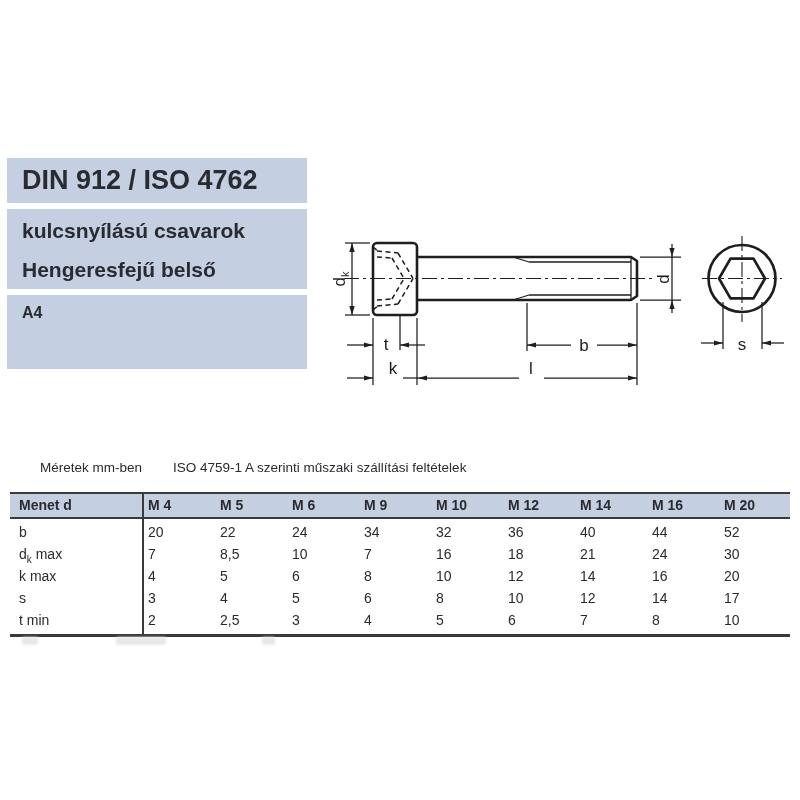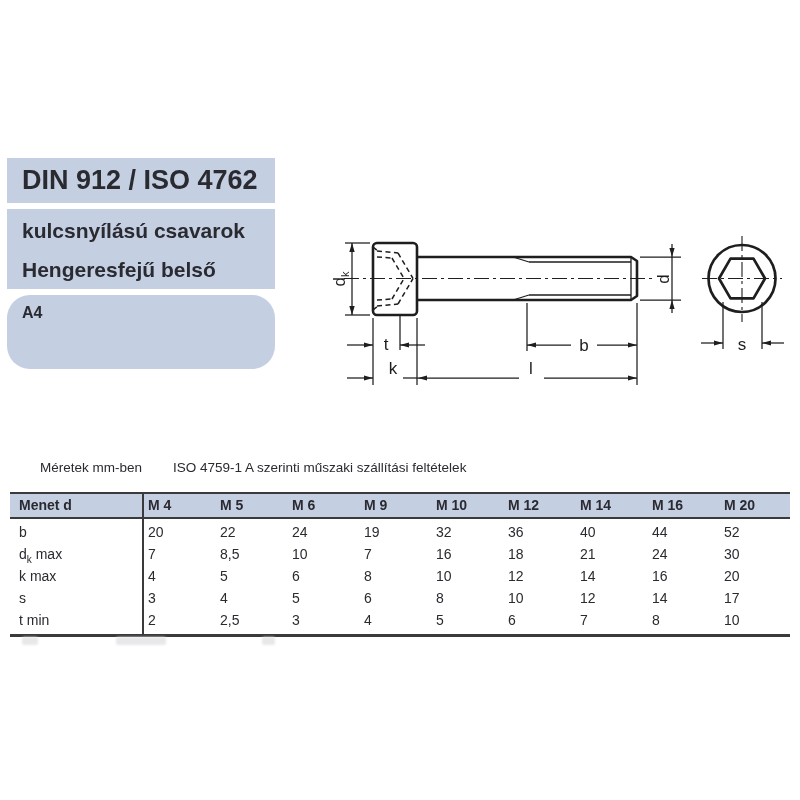--- a/index.html
+++ b/index.html
@@ -1,21 +1,21 @@
 <!DOCTYPE html>
 <html><head>
 <meta charset="utf-8">
 <style>
   html,body{margin:0;padding:0;background:#fff;}
   .sheet{position:relative;width:800px;height:800px;background:#ffffff;overflow:hidden;
          font-family:"Liberation Sans", sans-serif;color:#2a2a31;}
-  .panel-box{position:absolute;left:7px;width:268px;background:#c5cfe2;box-sizing:border-box;}
+  .panel-box{position:absolute;left:7px;width:300px;background:#c5cfe2;box-sizing:border-box;}
   .box-title{top:158px;height:45px;font-size:27px;font-weight:bold;line-height:45px;padding-left:15px;}
   .box-subtitle{top:209px;height:80px;font-size:21px;font-weight:bold;line-height:39px;padding:2px 0 0 15px;}
-  .box-material{top:295px;height:74px;font-size:16px;font-weight:bold;padding:9px 0 4px 15px;border-radius:23px;}
+  .box-material{top:295px;height:74px;font-size:16px;font-weight:bold;padding:9px 0 4px 15px;}
   .drawing{position:absolute;left:325px;top:228px;}
   .meta{position:absolute;top:460px;left:12px;width:780px;height:18px;font-size:13.5px;margin-left:28px;}
   .meta .units{position:absolute;left:0;top:0;}
   .meta .std{position:absolute;left:133px;top:0;}
   .dim-table{position:absolute;left:10px;top:492px;width:780px;
              border-top:2px solid #3a3a3a;border-bottom:3px solid #3a3a3a;}
   .t-header{display:grid;grid-template-columns:132px repeat(9,72px);background:#c5cfe2;
             height:23px;line-height:23px;font-size:14px;font-weight:bold;
             border-bottom:2px solid #3a3a3a;}
   .tr{display:grid;grid-template-columns:132px repeat(9,72px);height:22px;line-height:22px;font-size:14px;}
@@ -150,21 +150,21 @@
         <div class="th">M 14</div>
         <div class="th">M 16</div>
         <div class="th">M 20</div>
       </div>
     <div class="t-body" id="t-body">
         <div class="tr">
           <div class="td label-col"><span>b</span></div>
           <div class="td">20</div>
           <div class="td">22</div>
           <div class="td">24</div>
-          <div class="td">19</div>
+          <div class="td">34</div>
           <div class="td">32</div>
           <div class="td">36</div>
           <div class="td">40</div>
           <div class="td">44</div>
           <div class="td">52</div>
         </div>
         <div class="tr">
           <div class="td label-col"><span>d</span><sub>k</sub><span> max</span></div>
           <div class="td">7</div>
           <div class="td">8,5</div>

